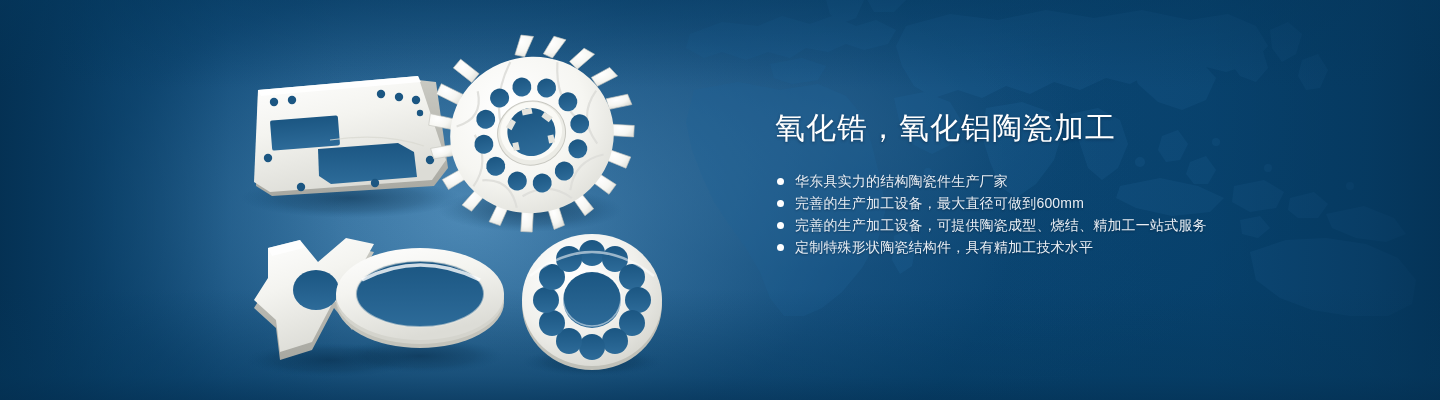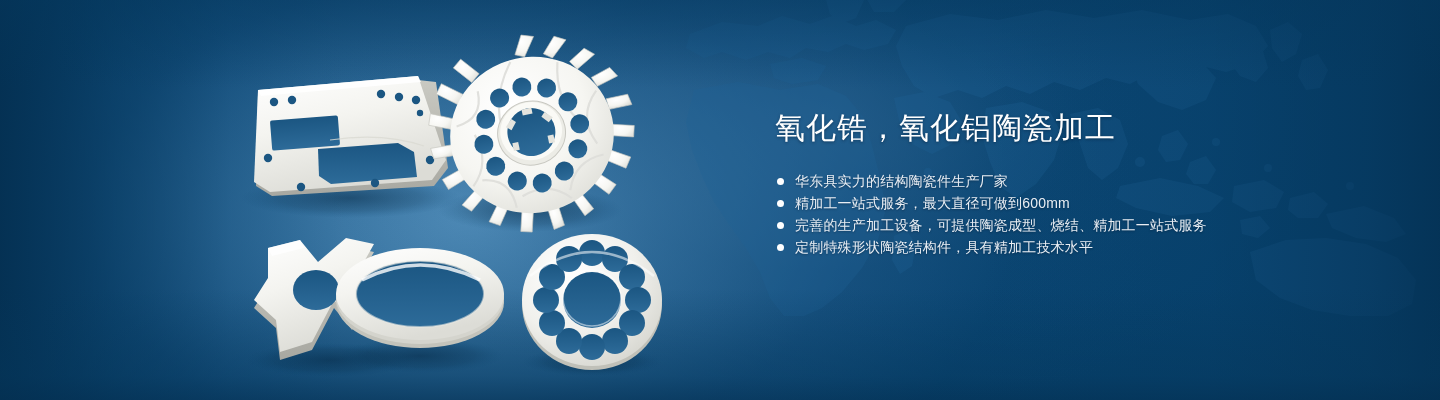--- a/index.html
+++ b/index.html
@@ -413,21 +413,21 @@
 
     <ul class="bullets">
 
       <li class="bullet">
         <span class="bullet-dot"></span>
         <span class="bullet-text">华东具实力的结构陶瓷件生产厂家</span>
       </li>
 
       <li class="bullet">
         <span class="bullet-dot"></span>
-        <span class="bullet-text">精加工一站式服务，最大直径可做到600mm</span>
+        <span class="bullet-text">完善的生产加工设备，最大直径可做到600mm</span>
       </li>
 
       <li class="bullet">
         <span class="bullet-dot"></span>
         <span class="bullet-text">完善的生产加工设备，可提供陶瓷成型、烧结、精加工一站式服务</span>
       </li>
 
       <li class="bullet">
         <span class="bullet-dot"></span>
         <span class="bullet-text">定制特殊形状陶瓷结构件，具有精加工技术水平</span>

